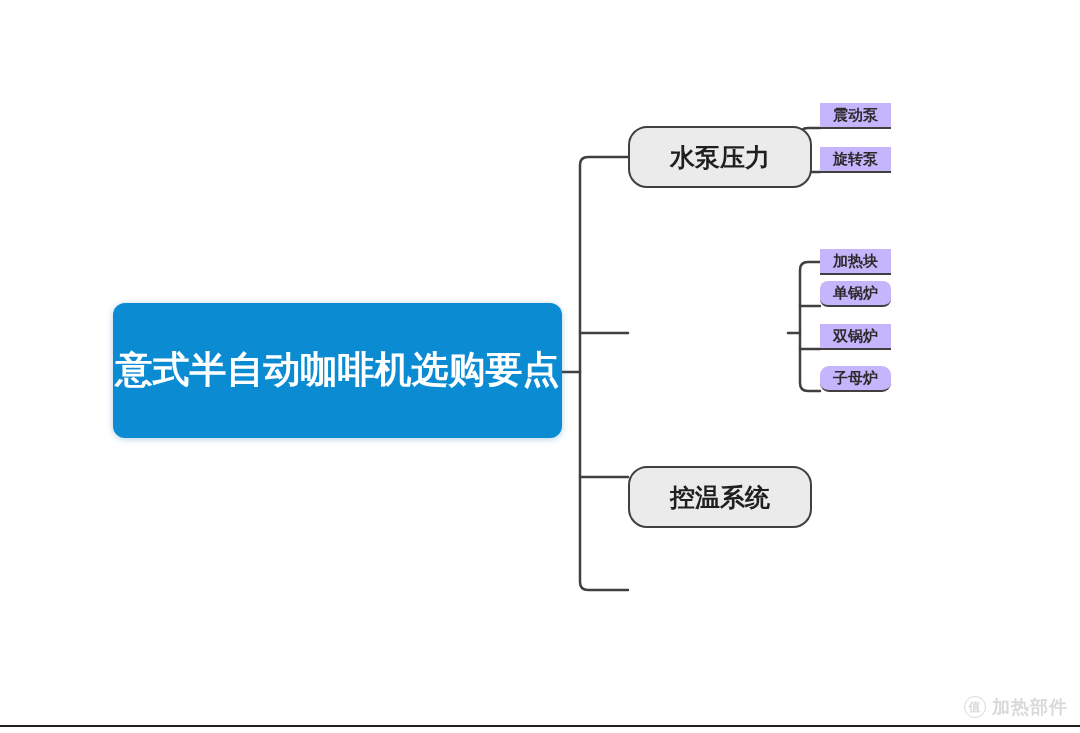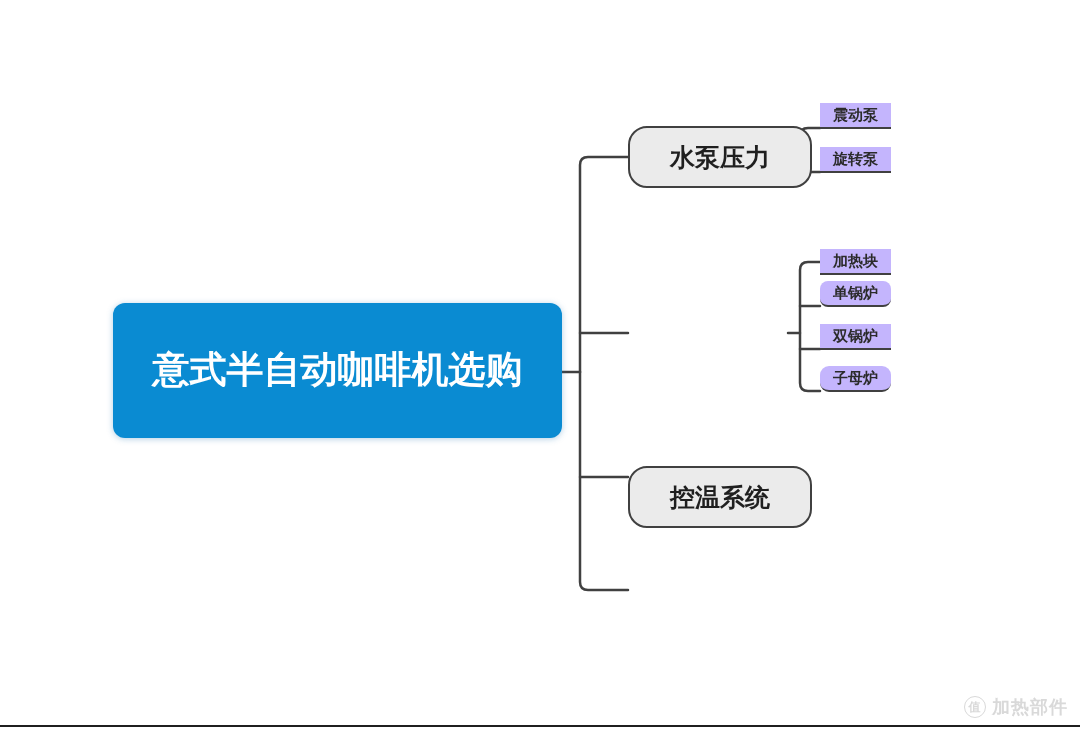--- a/index.html
+++ b/index.html
@@ -70,20 +70,21 @@
     <path d="M820,128 H808 Q800,128 800,136 V164 Q800,172 808,172 H820"></path>
 
     <path d="M788,333 H800"></path>
     <path d="M820,262 H808 Q800,262 800,270 V383 Q800,391 808,391 H820"></path>
     <path d="M800,306 H820"></path>
     <path d="M800,349 H820"></path>
   </svg>
 
   <div class="root-node">
     <div>意式半自动咖啡机选购</div>
+    <div>要点</div>
   </div>
 
   <div class="branch branch-0">
     <span>水泵压力</span>
   </div>
   <div class="branch branch-2">
     <span>控温系统</span>
   </div>
 
   <div class="leaf leaf-0">

